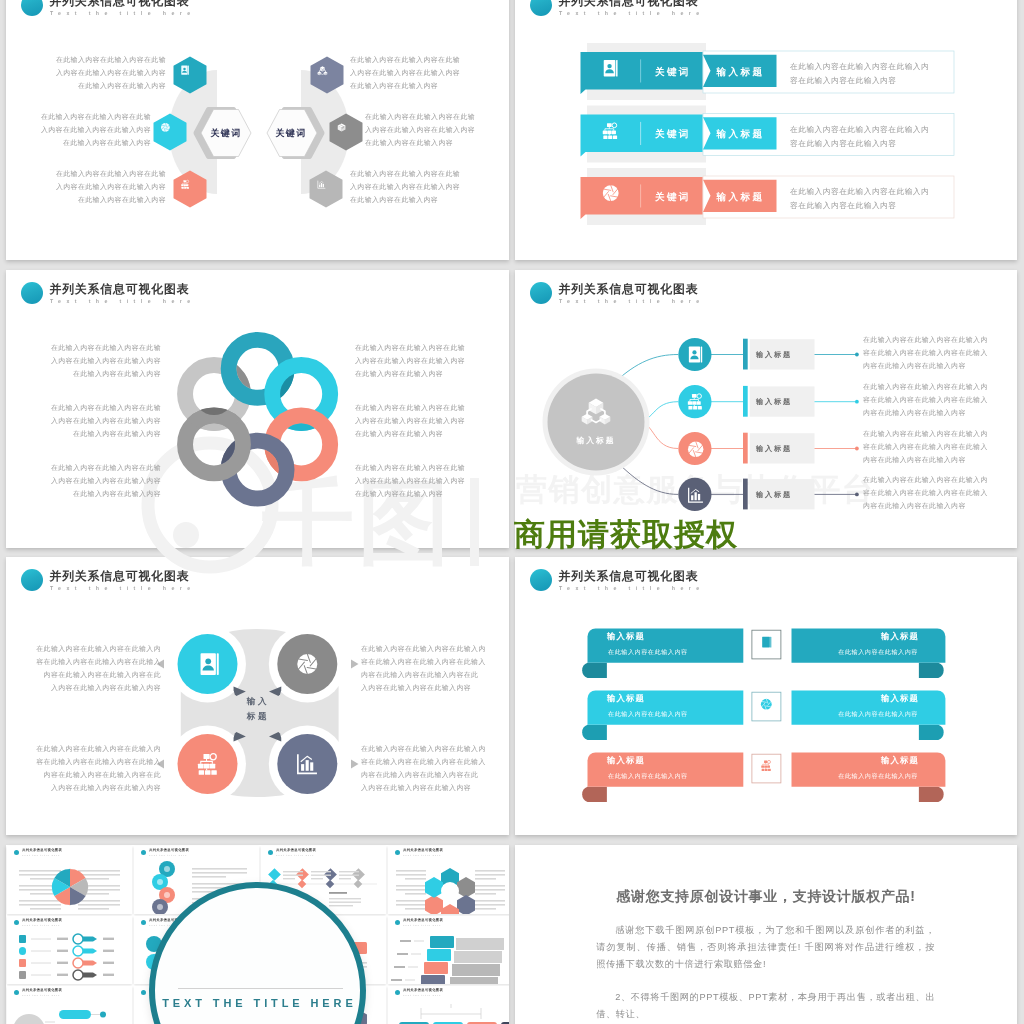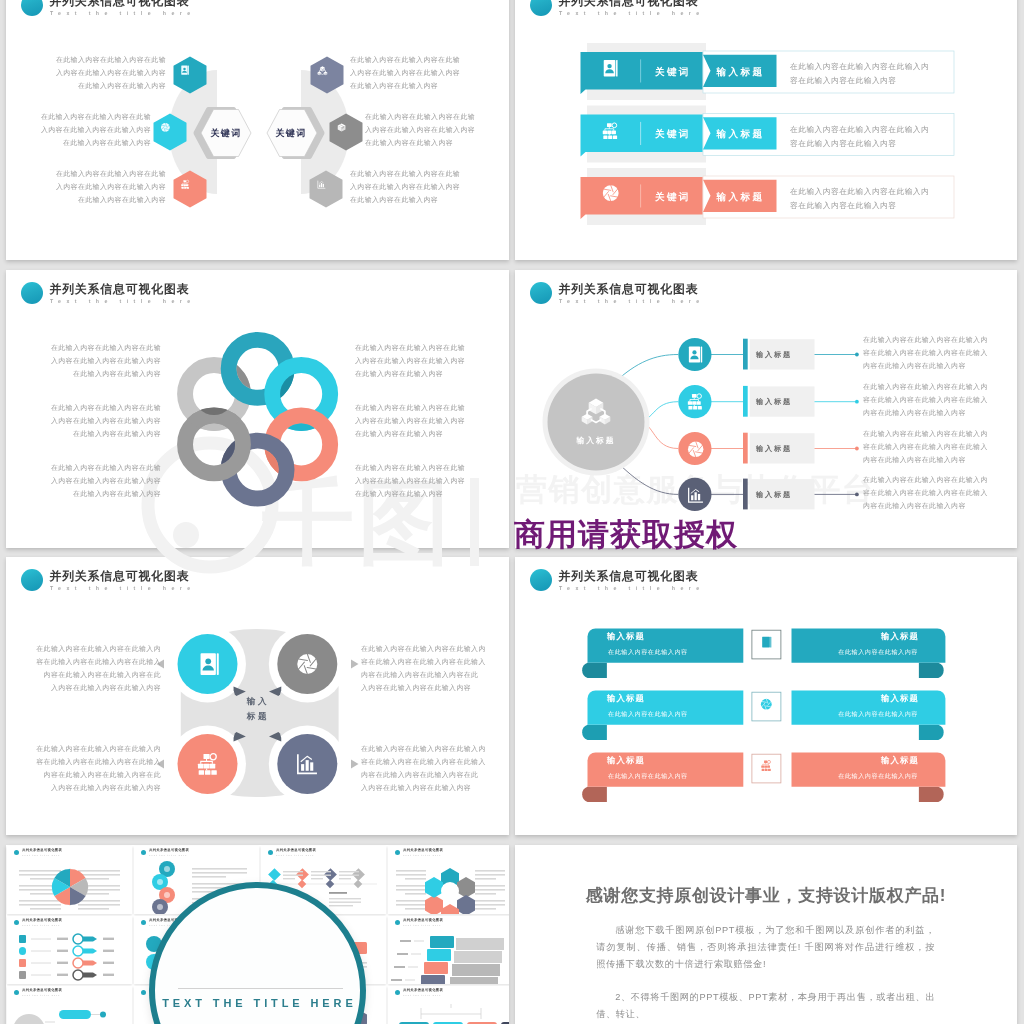--- a/index.html
+++ b/index.html
@@ -66,40 +66,40 @@
       border-radius:50%;background:#fdfefe;border:6px solid #1d7f8e;
       box-shadow:0 3px 10px rgba(0,0,0,.10);}
   .bc-title{position:absolute;left:0;top:50px;width:205px;text-align:center;
       font-size:39px;font-weight:bold;color:#1d7f8e;letter-spacing:0px;line-height:46px;}
   .bc-rule{position:absolute;left:22.9px;top:99.7px;width:165px;height:1px;background:#d2d2d2;}
   .bc-sub{position:absolute;left:0;top:107px;width:205px;text-align:center;
       font-size:11px;font-weight:bold;color:#2c7e8d;letter-spacing:3.9px;line-height:16px;
       text-indent:3.9px;white-space:nowrap;}
   
   .tp-head{position:absolute;left:0;top:42px;width:502px;text-align:center;
-      font-size:17px;font-weight:bold;color:#6e6e6e;letter-spacing:0.7px;line-height:18px;}
+      font-size:14px;font-weight:bold;color:#6e6e6e;letter-spacing:0.7px;line-height:18px;}
   .tp-body{position:absolute;left:65.2px;top:61px;width:371px;
       font-size:9.2px;color:#8d8d8d;letter-spacing:0.62px;line-height:17.0px;
       text-align:justify;}
   .tp-body p{margin:16px;text-indent:19px;}
   
   .wm{position:absolute;left:0;top:0;width:1024px;height:772px;z-index:1;
       pointer-events:none;}
   .grid{z-index:2;}
   .slide{background:transparent;}
   .bglayer{position:absolute;left:0;top:0;width:1024px;height:1024px;z-index:0;}
   .bglayer i{position:absolute;background:#fff;display:block;
       box-shadow:0 2px 4px rgba(0,0,0,.18);}
   .wm-logo{position:absolute;left:262px;top:476px;font-size:92px;font-weight:bold;
       color:#f2f2f2;letter-spacing:4px;line-height:92px;white-space:nowrap;}
   .wm-bar{position:absolute;left:470px;top:478px;width:9px;height:88px;background:#f2f2f2;}
   .wm-l1{position:absolute;left:516px;top:472px;font-size:31px;font-weight:bold;
       color:#f3f3f3;letter-spacing:1.6px;line-height:36px;white-space:nowrap;}
   .wm-l2{position:absolute;left:514px;top:517px;font-size:31px;font-weight:bold;
-      color:#701a75;letter-spacing:1px;line-height:36px;white-space:nowrap;}
+      color:#4d7c0f;letter-spacing:1px;line-height:36px;white-space:nowrap;}
 </style>
 </head>
 <body>
 
 <svg width="0" height="0" style="position:absolute" aria-hidden="true">
     <defs>
 
   <g id="ic-idcard">
     <rect x="2.2" y="0.6" width="13.2" height="18.8" rx="0.8" fill="currentColor"></rect>
     <rect x="16.2" y="0.6" width="1.7" height="18.8" rx="0.6" fill="currentColor"></rect>

